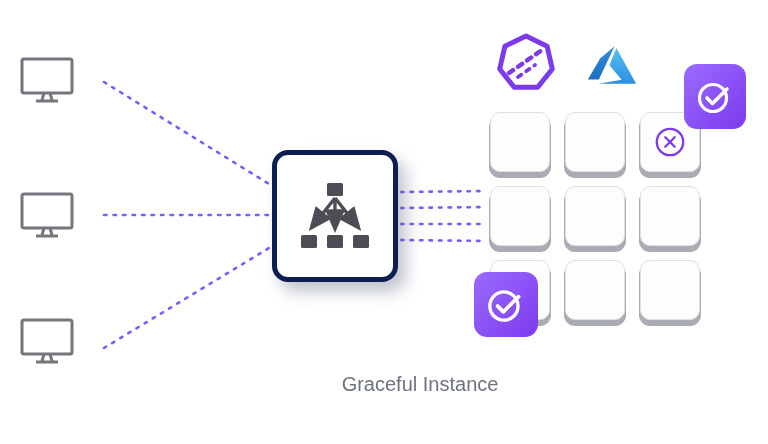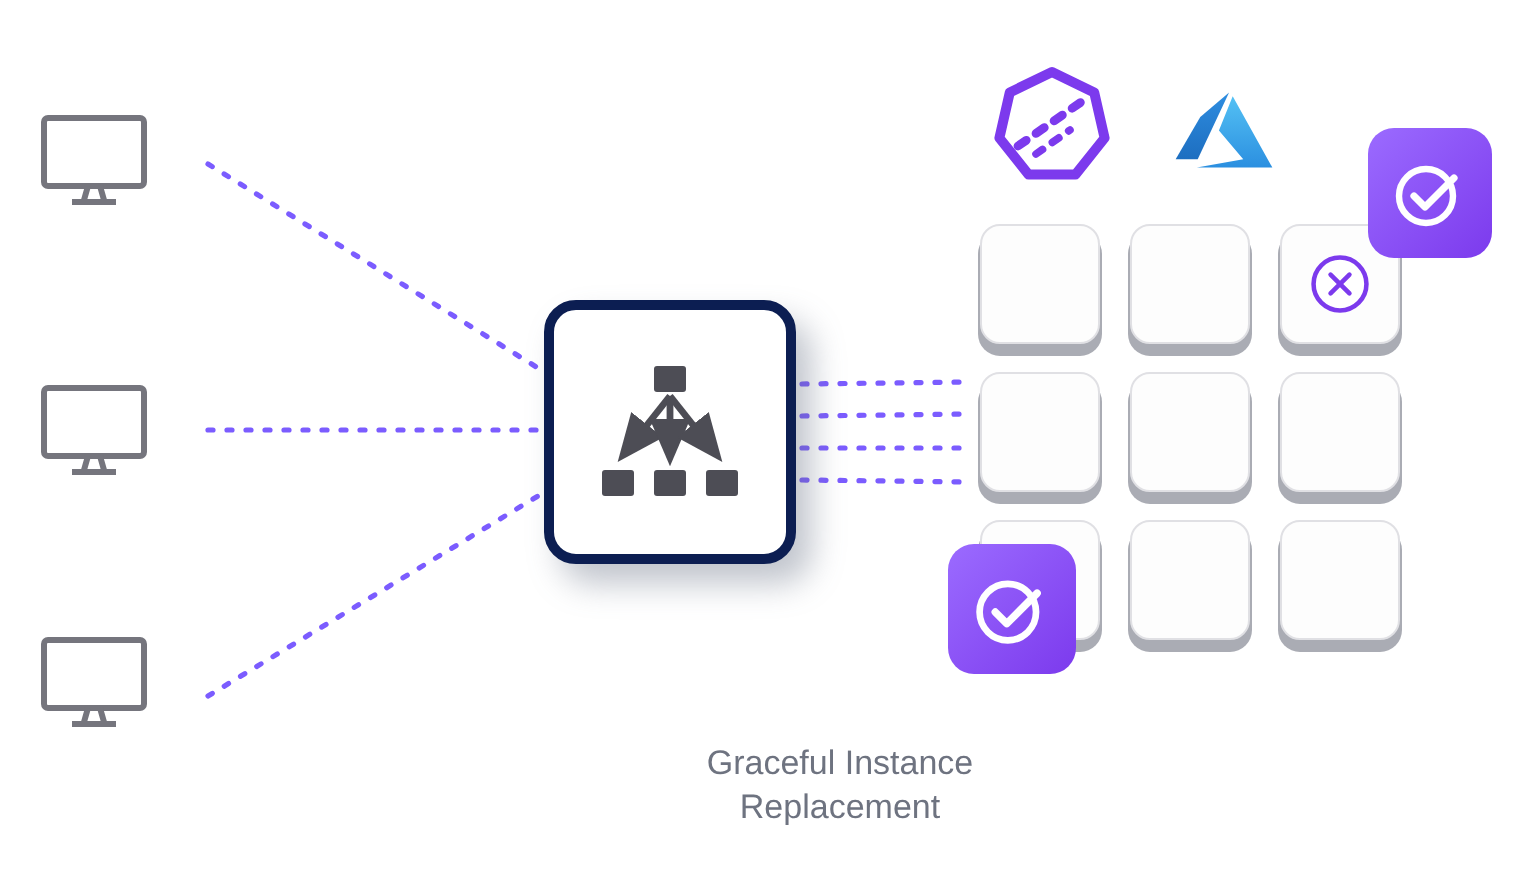--- a/index.html
+++ b/index.html
@@ -49,21 +49,21 @@
   .badge-top{left:684px;top:64px;width:62px;height:65px;}
   .badge-bottom{left:474px;top:272px;width:64px;height:65px;}
 
   
   .logo-heptagon{left:494px;top:31px;width:64px;height:64px;}
   .logo-azure{left:583px;top:36px;width:58px;height:58px;}
 
   
   .caption{
     position:absolute;left:300px;top:371px;width:240px;
-    text-align:center;color:#6E7380;font-size:17px;line-height:1.32;
+    text-align:center;color:#6E7380;font-size:20px;line-height:1.32;
   }
 </style>
 </head>
 <body>
 
 <div class="canvas">
 
   <svg class="connectors" viewBox="0 0 768 444">
     <g fill="none" stroke="#7B5CFF" stroke-width="2.6" stroke-linecap="round" stroke-dasharray="2.5 7">
       <path d="M104 82 L269 184"></path>
@@ -180,16 +180,15 @@
           <stop offset="1" stop-color="#2B8FE0"></stop>
         </linearGradient>
       </defs>
       <path d="M13.05 4.24 L6.56 18.05 L2 18.05 L7.09 9.3 Z" fill="url(#azA)"></path>
       <path d="M13.8 5 L22 19.76 L6.38 19.76 L15.98 18.06 L10.95 12.1 Z" fill="url(#azB)"></path>
     </svg>
   </div>
 
   <div class="caption">
     <div>Graceful Instance</div>
-    <div>Replacement</div>
   </div>
 
 </div>
 
 </body></html>

